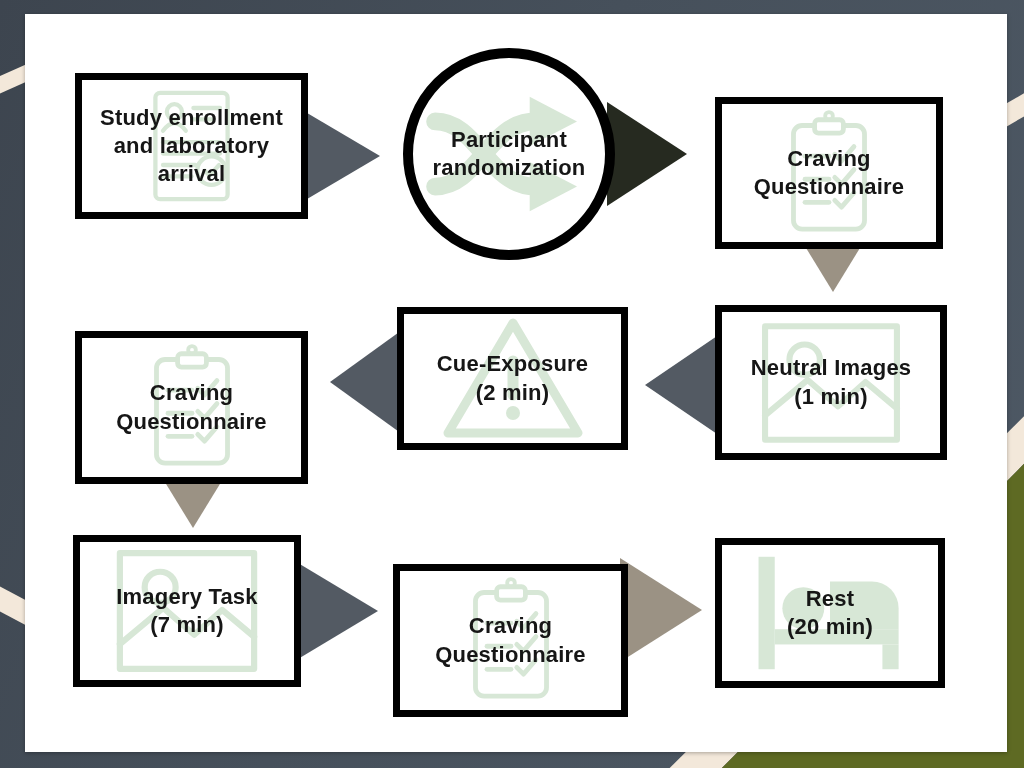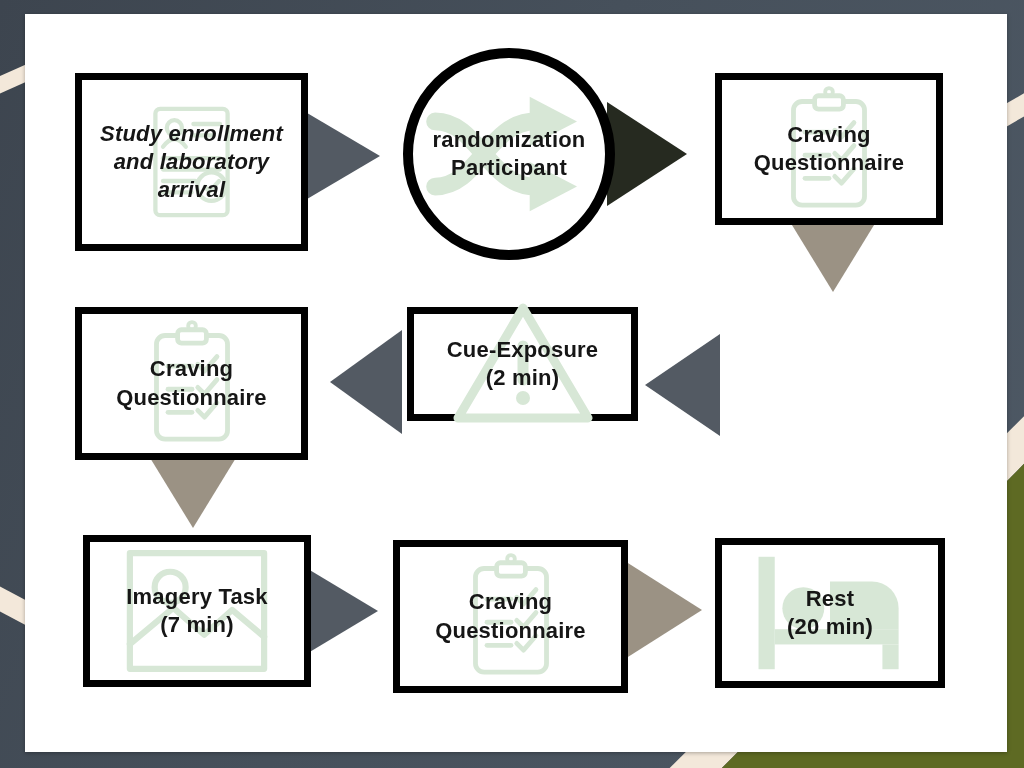--- a/index.html
+++ b/index.html
@@ -22,21 +22,21 @@
   .wedge-grass{position:absolute; inset:0; background:var(--grass_green); z-index:0;
     clip-path:polygon(100% 60.4%, 100% 100%, 70.5% 100%);}
 
   .card{position:absolute; left:25px; top:14px; width:982px; height:738px;
     background:var(--card); z-index:1; box-shadow:0 1px 4px rgba(0,0,0,.3);}
 
   .node{position:absolute; background:#fff; z-index:3;}
   .node.rect{border:7px solid;}
   .node.circle{border:10px solid; border-radius:50%;}
   .b-slate{border-color:var(--slate);}
-  .b-tan{border-color:var(--tan);}
+  .b-tan{border-color:var(--tan);margin-top:24px;}
   .b-ink{border-color:var(--ink);}
 
   .icon{position:absolute; left:0; right:0; top:0; bottom:0; margin:auto; z-index:1;}
   .icon .st{fill:none; stroke:var(--mint); stroke-linecap:round; stroke-linejoin:round;}
   .icon .fl{fill:var(--mint); stroke:none;}
 
   .label{position:absolute; inset:0; display:flex; flex-direction:column;
     align-items:center; justify-content:center; text-align:center; z-index:2;
     font-weight:700; font-size:22px; line-height:1.28; color:var(--text); letter-spacing:.2px;}
 
@@ -65,21 +65,21 @@
 
   <div class="arrow a-right a-slate" style="left:302px; top:110px; width:78px; height:92px;"></div>
   <div class="arrow a-right a-ink" style="left:607px; top:102px; width:80px; height:104px;"></div>
   <div class="arrow a-down a-tan" style="left:784px; top:212px; width:98px; height:80px;"></div>
   <div class="arrow a-left a-slate" style="left:645px; top:334px; width:75px; height:102px;"></div>
   <div class="arrow a-left a-slate" style="left:330px; top:330px; width:72px; height:104px;"></div>
   <div class="arrow a-down a-tan" style="left:144px; top:448px; width:98px; height:80px;"></div>
   <div class="arrow a-right a-slate" style="left:298px; top:563px; width:80px; height:96px;"></div>
   <div class="arrow a-right a-tan" style="left:620px; top:558px; width:82px; height:104px;"></div>
 
-  <div class="node rect b-slate" style="left:75px; top:73px; width:233px; height:178px;font-style:italic;">
+  <div class="node rect b-slate" style="left:75px; top:73px; width:233px; height:146px;">
     <svg class="icon" viewBox="0 0 100 124" style="width:95px; height:118px;">
       <rect class="st" x="12" y="6" width="76" height="112" rx="5" stroke-width="4.5"></rect>
       <circle class="st" cx="32" cy="26" r="8" stroke-width="4.5"></circle>
       <path class="st" d="M20 46 q12 -16 24 0" stroke-width="4.5"></path>
       <line class="st" x1="52" y1="22" x2="80" y2="22" stroke-width="4.5"></line>
       <line class="st" x1="52" y1="34" x2="72" y2="34" stroke-width="4.5"></line>
       <line class="st" x1="20" y1="58" x2="80" y2="58" stroke-width="4.5"></line>
       <line class="st" x1="20" y1="70" x2="80" y2="70" stroke-width="4.5"></line>
       <line class="st" x1="20" y1="82" x2="54" y2="82" stroke-width="4.5"></line>
       <line class="st" x1="20" y1="94" x2="50" y2="94" stroke-width="4.5"></line>
@@ -94,22 +94,22 @@
   </div>
 
   <div class="node circle b-ink" style="left:403px; top:48px; width:212px; height:212px;">
     <svg class="icon" viewBox="0 0 170 140" style="width:168px; height:138px;">
       <path class="st" d="M10 103 C 54 103, 64 37, 112 37" stroke-width="18"></path>
       <polygon class="fl" points="106,12 154,37 106,62"></polygon>
       <path class="st" d="M10 37 C 54 37, 64 103, 112 103" stroke-width="18"></path>
       <polygon class="fl" points="106,78 154,103 106,128"></polygon>
     </svg>
     <div class="label">
+      <div>Participant</div>
       <div>randomization</div>
-      <div>Participant</div>
     </div>
   </div>
 
   <div class="node rect b-tan" style="left:715px; top:73px; width:228px; height:152px;">
     <svg class="icon" viewBox="0 0 100 132" style="width:96px; height:127px;">
       <rect class="st" x="13" y="16" width="74" height="108" rx="9" stroke-width="5"></rect>
       <rect x="35" y="10" width="30" height="14" rx="4" fill="#ffffff" stroke="var(--mint)" stroke-width="5"></rect>
       <circle class="st" cx="50" cy="6" r="4" stroke-width="4"></circle>
       <line class="st" x1="25" y1="48" x2="50" y2="48" stroke-width="5"></line>
       <path class="st" d="M56 46 l7 7 l13 -15" stroke-width="5"></path>
@@ -117,22 +117,33 @@
       <path class="st" d="M56 70 l7 7 l13 -15" stroke-width="5"></path>
       <line class="st" x1="25" y1="96" x2="50" y2="96" stroke-width="5"></line>
       <path class="st" d="M56 94 l7 7 l13 -15" stroke-width="5"></path>
     </svg>
     <div class="label">
       <div>Craving</div>
       <div>Questionnaire</div>
     </div>
   </div>
 
-
-  <div class="node rect b-slate" style="left:407px; top:307px; width:231px; height:114px;">
+  <div class="node rect b-slate" style="left:715px; top:305px; width:232px; height:155px;">
+    <svg class="icon" viewBox="0 0 140 122" style="width:142px; height:124px;">
+      <rect class="st" x="5" y="5" width="130" height="112" stroke-width="6"></rect>
+      <circle class="st" cx="44" cy="38" r="15" stroke-width="6"></circle>
+      <path class="st" d="M5 93 L47 58 L77 84 L104 60 L135 86" stroke-width="6"></path>
+    </svg>
+    <div class="label">
+      <div>Neutral Images</div>
+      <div>(1 min)</div>
+    </div>
+  </div>
+
+  <div class="node rect b-slate" style="left:397px; top:307px; width:231px; height:143px;">
     <svg class="icon" viewBox="0 0 150 132" style="width:150px; height:132px;">
       <path class="st" d="M75 10 L140 120 L10 120 Z" stroke-width="9"></path>
       <line class="st" x1="75" y1="48" x2="75" y2="82" stroke-width="11"></line>
       <circle class="fl" cx="75" cy="100" r="7"></circle>
     </svg>
     <div class="label">
       <div>Cue-Exposure</div>
       <div>(2 min)</div>
     </div>
   </div>
@@ -148,21 +159,21 @@
       <path class="st" d="M56 70 l7 7 l13 -15" stroke-width="5"></path>
       <line class="st" x1="25" y1="96" x2="50" y2="96" stroke-width="5"></line>
       <path class="st" d="M56 94 l7 7 l13 -15" stroke-width="5"></path>
     </svg>
     <div class="label">
       <div>Craving</div>
       <div>Questionnaire</div>
     </div>
   </div>
 
-  <div class="node rect b-slate" style="left:83px; top:535px; width:228px; height:152px;">
+  <div class="node rect b-slate" style="left:73px; top:535px; width:228px; height:152px;">
     <svg class="icon" viewBox="0 0 140 122" style="width:148px; height:126px;">
       <rect class="st" x="5" y="5" width="130" height="112" stroke-width="6"></rect>
       <circle class="st" cx="44" cy="38" r="15" stroke-width="6"></circle>
       <path class="st" d="M5 93 L47 58 L77 84 L104 60 L135 86" stroke-width="6"></path>
     </svg>
     <div class="label">
       <div>Imagery Task</div>
       <div>(7 min)</div>
     </div>
   </div>

